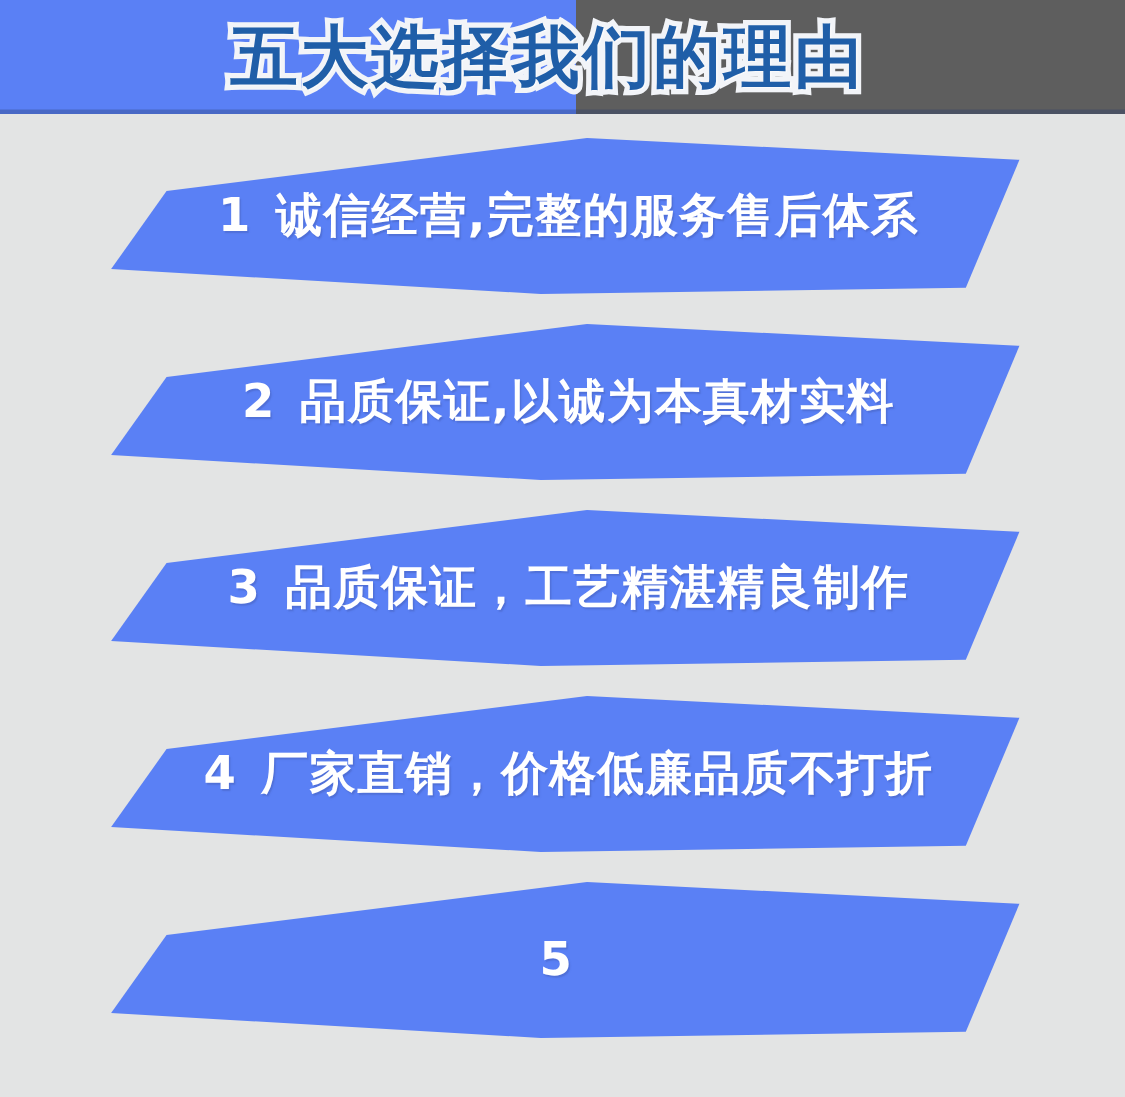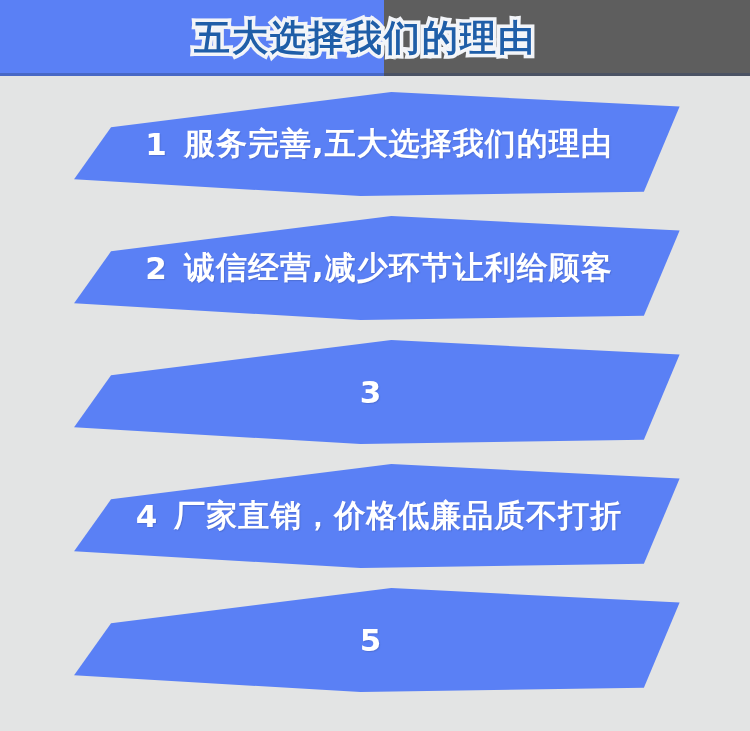--- a/index.html
+++ b/index.html
@@ -50,21 +50,21 @@
   }
   .header-title {
     position: absolute;
     left: 0;
     top: 0;
     width: 730px;
     height: 76px;
     display: flex;
     align-items: center;
     justify-content: center;
-    font-size: 36px;
+    font-size: 45px;
     font-weight: bold;
     letter-spacing: 2px;
     color: #1f5ea8;
     -webkit-text-stroke: 7px #f2f4f8;
     paint-order: stroke fill;
     white-space: nowrap;
     text-shadow:
       0 0 1px #f2f4f8,
       1px 1px 0 rgba(255,255,255,0.6);
   }
@@ -148,38 +148,39 @@
   <div class="header-title">五大选择我们的理由</div>
 </div>
 
 <div class="reasons">
 
   <div class="reason-row r0">
     <div class="reason-banner"></div>
     <div class="reason-label">
       <span class="num">1</span>
       <span class="gap"></span>
-      <span class="txt">服务完善,五大选择我们的理由</span>
+      <span class="txt">诚信经营,完整的服务售后体系</span>
     </div>
   </div>
 
   <div class="reason-row r1">
     <div class="reason-banner"></div>
     <div class="reason-label">
       <span class="num">2</span>
       <span class="gap"></span>
-      <span class="txt">诚信经营,减少环节让利给顾客</span>
+      <span class="txt">品质保证,以诚为本真材实料</span>
     </div>
   </div>
 
   <div class="reason-row r2">
     <div class="reason-banner"></div>
     <div class="reason-label">
       <span class="num">3</span>
       <span class="gap"></span>
+      <span class="txt">品质保证，工艺精湛精良制作</span>
     </div>
   </div>
 
   <div class="reason-row r3">
     <div class="reason-banner"></div>
     <div class="reason-label">
       <span class="num">4</span>
       <span class="gap"></span>
       <span class="txt">厂家直销，价格低廉品质不打折</span>
     </div>

